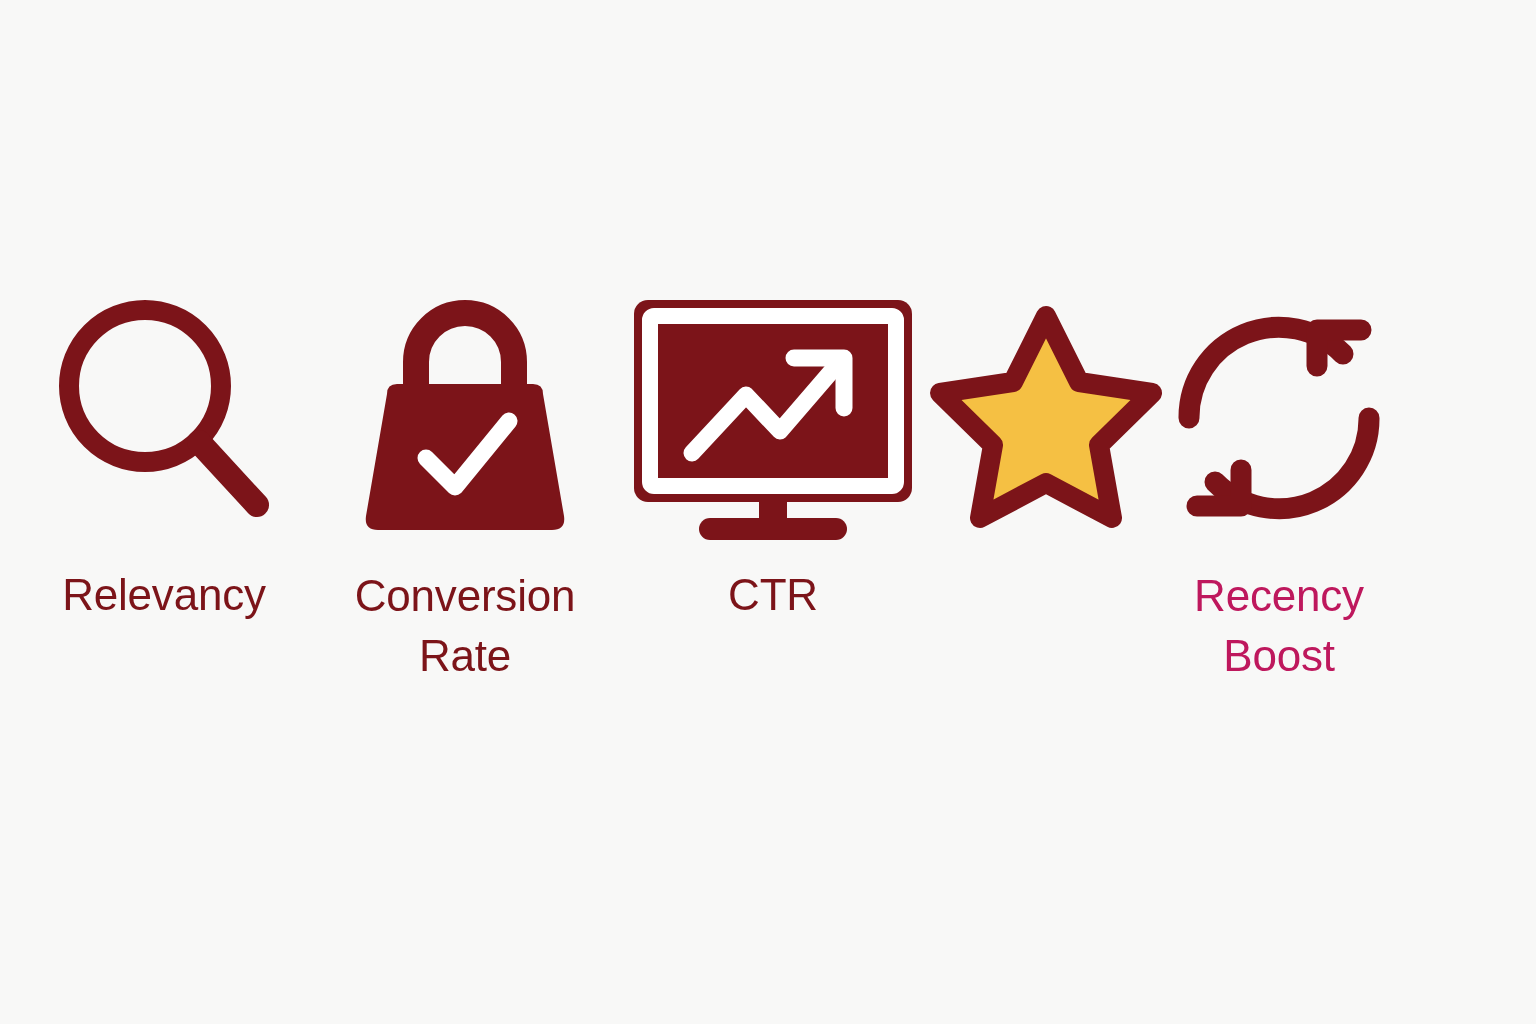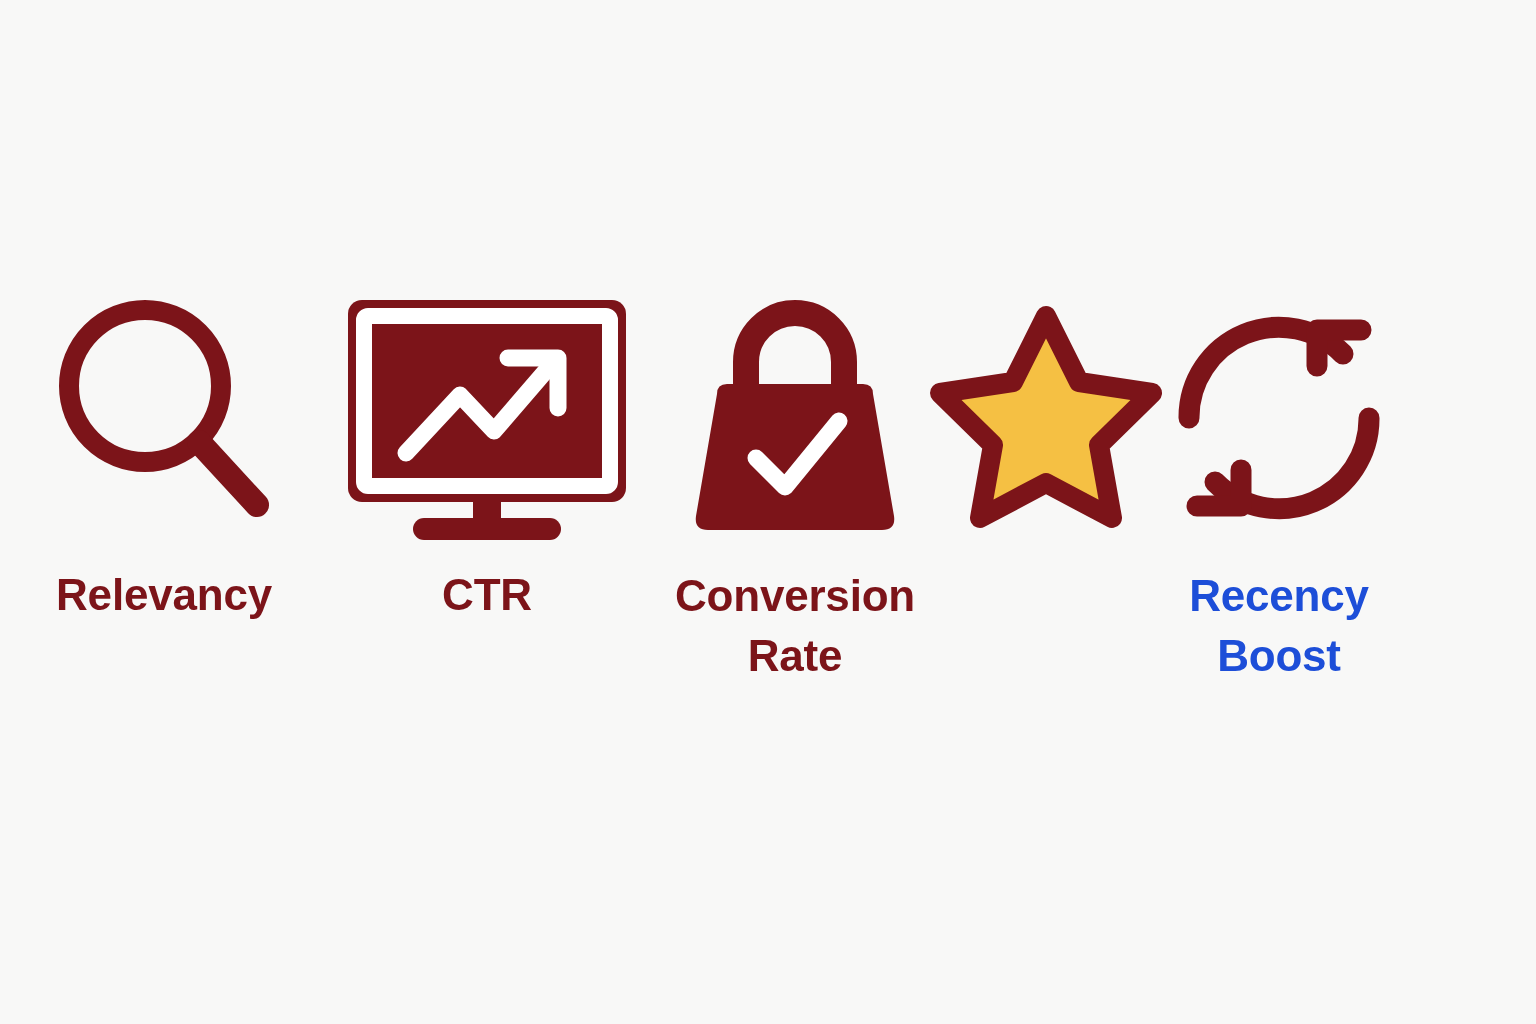--- a/index.html
+++ b/index.html
@@ -42,21 +42,21 @@
     align-items: center;
     justify-content: center;
   }
   .factor-icon svg {
     display: block;
     overflow: visible;
   }
   .factor-label {
     margin-top: 16px;
     font-family: "Liberation Sans", sans-serif;
-    font-weight: bold;
+    font-weight: normal;
     font-size: 44px;
     line-height: 58px;
     letter-spacing: -0.2px;
     text-align: center;
     white-space: pre-line;
     color: #7c1419;
   }
 
   
   .col-relevancy      { width: 316px; margin-left: 6px; }
@@ -81,53 +81,53 @@
     <div class="factor col-relevancy">
       <div class="factor-icon">
         <svg width="230" height="250" viewBox="0 0 230 250" aria-hidden="true">
           <circle cx="96" cy="96" r="76" fill="none" stroke="#7c1419" stroke-width="20"></circle>
           <line x1="150" y1="152" x2="208" y2="215" stroke="#7c1419" stroke-width="24" stroke-linecap="round"></line>
         </svg>
       </div>
       <div class="factor-label" style="color: rgb(124, 20, 25);">Relevancy</div>
     </div>
 
+    <div class="factor col-conversion">
+      <div class="factor-icon">
+        <svg width="222" height="250" viewBox="0 0 222 250" aria-hidden="true">
+
+          <path d="M62 102 L62 72 A49 49 0 0 1 160 72 L160 102" fill="none" stroke="#7c1419" stroke-width="26" stroke-linecap="butt"></path>
+
+          <path d="M33 104 Q33 94 43 94 L179 94 Q189 94 189 104 L210 226 Q212 240 198 240 L24 240 Q10 240 12 226 Z" fill="#7c1419"></path>
+
+          <polyline points="72,168 101,197 155,131" fill="none" stroke="#ffffff" stroke-width="17" stroke-linecap="round" stroke-linejoin="round"></polyline>
+        </svg>
+      </div>
+      <div class="factor-label" style="color: rgb(124, 20, 25);">Conversion
+Rate</div>
+    </div>
+
     <div class="factor col-ctr">
       <div class="factor-icon">
         <svg width="290" height="250" viewBox="0 0 290 250" aria-hidden="true">
 
           <rect x="6" y="10" width="278" height="202" rx="14" ry="14" fill="#7c1419"></rect>
 
           <rect x="22" y="26" width="246" height="170" rx="4" ry="4" fill="none" stroke="#ffffff" stroke-width="16"></rect>
 
           <rect x="131" y="206" width="28" height="38" fill="#7c1419"></rect>
 
           <rect x="71" y="228" width="148" height="22" rx="11" ry="11" fill="#7c1419"></rect>
 
           <polyline points="64,163 118,105 152,141 208,76" fill="none" stroke="#ffffff" stroke-width="17" stroke-linecap="round" stroke-linejoin="round"></polyline>
 
           <polyline points="166,68 216,68 216,118" fill="none" stroke="#ffffff" stroke-width="17" stroke-linecap="round" stroke-linejoin="round"></polyline>
         </svg>
       </div>
       <div class="factor-label" style="color: rgb(124, 20, 25);">CTR</div>
-    </div>
-
-    <div class="factor col-conversion">
-      <div class="factor-icon">
-        <svg width="222" height="250" viewBox="0 0 222 250" aria-hidden="true">
-
-          <path d="M62 102 L62 72 A49 49 0 0 1 160 72 L160 102" fill="none" stroke="#7c1419" stroke-width="26" stroke-linecap="butt"></path>
-
-          <path d="M33 104 Q33 94 43 94 L179 94 Q189 94 189 104 L210 226 Q212 240 198 240 L24 240 Q10 240 12 226 Z" fill="#7c1419"></path>
-
-          <polyline points="72,168 101,197 155,131" fill="none" stroke="#ffffff" stroke-width="17" stroke-linecap="round" stroke-linejoin="round"></polyline>
-        </svg>
-      </div>
-      <div class="factor-label" style="color: rgb(124, 20, 25);">Conversion
-Rate</div>
     </div>
 
     <div class="factor col-listing">
       <div class="factor-icon">
         <svg width="216" height="250" viewBox="0 0 216 250" aria-hidden="true">
           <path d="M108 26 L141 92 L214 103 L161 155 L174 228 L108 193 L42 228 L55 155 L2 103 L75 92 Z" fill="#f5c043" stroke="#7c1419" stroke-width="20" stroke-linejoin="round" stroke-linecap="round"></path>
         </svg>
       </div>
     </div>
 
@@ -137,18 +137,18 @@
 
           <path d="M18 128 A90 90 0 0 1 172 64" fill="none" stroke="#7c1419" stroke-width="21" stroke-linecap="round"></path>
 
           <polyline points="146,76 190,76 190,40" fill="none" stroke="#7c1419" stroke-width="21" stroke-linecap="round" stroke-linejoin="round" transform="rotate(180 168 58)"></polyline>
 
           <path d="M198 128 A90 90 0 0 1 44 192" fill="none" stroke="#7c1419" stroke-width="21" stroke-linecap="round"></path>
 
           <polyline points="70,180 26,180 26,216" fill="none" stroke="#7c1419" stroke-width="21" stroke-linecap="round" stroke-linejoin="round" transform="rotate(180 48 198)"></polyline>
         </svg>
       </div>
-      <div class="factor-label" style="color: #1d4ed8;">Recency
+      <div class="factor-label" style="color: #be185d;">Recency
 Boost</div>
     </div>
 
   </div>
 </div>
 
 </body></html>

